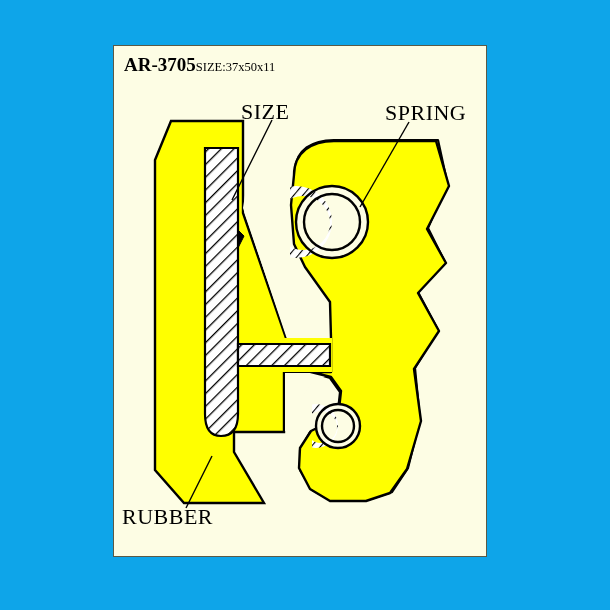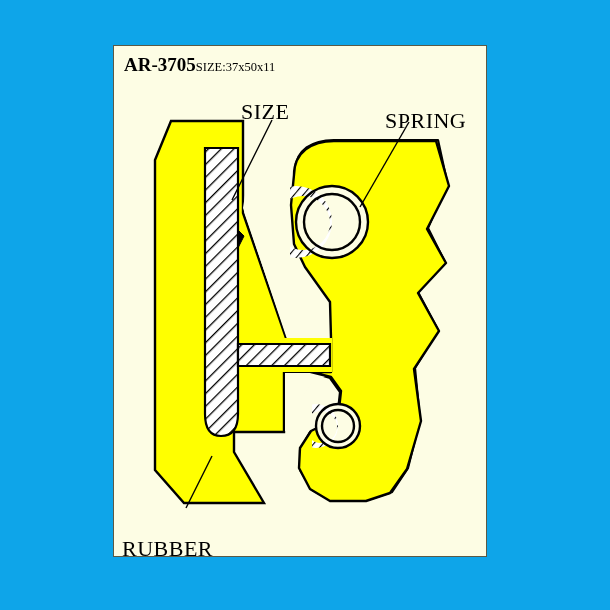--- a/index.html
+++ b/index.html
@@ -50,22 +50,22 @@
     letter-spacing: 0px;
   }
   .lbl {
     position: absolute;
     font-size: 22px;
     color: #000;
     white-space: nowrap;
     letter-spacing: 0.5px;
   }
   #lbl-metal  { left: 241px; top: 99px; }
-  #lbl-spring { left: 385px; top: 108px; }
-  #lbl-rubber { left: 122px; top: 536px; }
+  #lbl-spring { left: 385px; top: 100px; }
+  #lbl-rubber { left: 122px; top: 504px; }
   #lbl-drd2   { left: 255px; top: 518px; font-size: 25px; }
 </style>
 </head>
 <body>
 
 <div id="stage">
 
   <div id="frame"></div>
 
   <div class="part-code">

